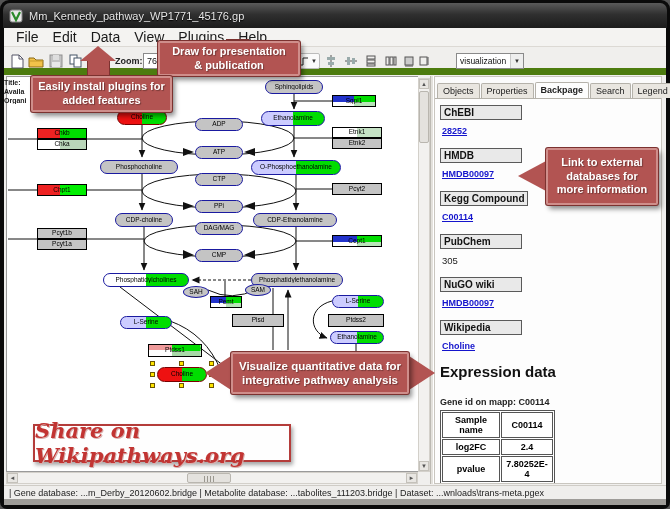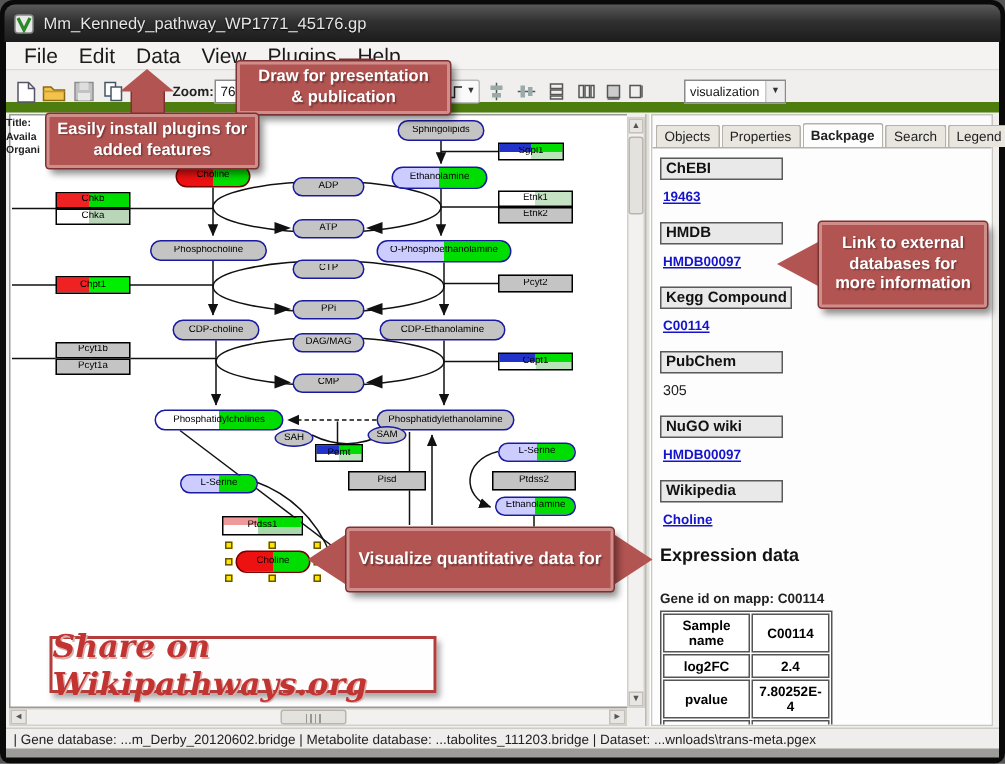--- a/index.html
+++ b/index.html
@@ -45,21 +45,21 @@
   .panel{position:absolute;left:434px;top:76px;width:228px;height:408px;background:#fbfbfb;border:1px solid #c9c6bf;z-index:5;}
   .tabs{position:absolute;left:2px;top:4px;display:flex;align-items:flex-end;height:17px;}
   .tab{font-size:9px;color:#222;background:#e9e6e0;border:1px solid #b5b2aa;border-bottom:none;border-radius:2px 2px 0 0;padding:2px 5px 2px 5px;margin-right:1px;}
   .tab.active{background:#fdfdfd;font-weight:bold;padding-bottom:3px;}
   .panel-body{position:absolute;left:0;top:21px;width:226px;height:385px;background:#fdfdfd;border-top:1px solid #b5b2aa;padding:6px 0 0 5px;overflow:hidden;}
   .bp-head{width:82px;height:15px;background:#e9e9e9;border:1px solid #5a5a5a;font-size:10px;font-weight:bold;color:#111;padding:1px 3px;line-height:1.2;white-space:nowrap;}
   .bp-head.wide{width:88px;}
   .bp-val{margin:6px 0 10px 2px;font-size:9px;font-weight:bold;height:12px;}
   .bp-val a{color:#1414cc;text-decoration:underline;}
   .bp-val.plain{color:#222;font-weight:normal;font-size:9.5px;}
-  .exp-title{font-size:12px;font-weight:bold;color:#111;margin:4px 0 0 0;}
+  .exp-title{font-size:15px;font-weight:bold;color:#111;margin:4px 0 0 0;}
   .mapp{font-size:9px;font-weight:bold;color:#222;margin-top:17px;}
   table.expr{border-collapse:separate;border-spacing:1px;background:#fff;border:1px solid #555;margin-top:3px;}
   table.expr td{border:1px solid #555;font-size:9px;font-weight:bold;text-align:center;padding:2px 3px;height:13px;background:#fff;}
   table.expr td.c1{width:58px;}
   table.expr td.c2{width:52px;}
   
   .statusbar{position:absolute;left:4px;top:485px;width:662px;height:14px;background:#efeeec;border-top:1px solid #cfccc6;font-size:9px;color:#222;padding:2px 0 0 5px;white-space:nowrap;overflow:hidden;z-index:7;}
   .bottomedge{position:absolute;left:4px;top:499px;width:662px;height:6px;background:#9e9c98;z-index:7;}
   
   .callout{position:absolute;background:#b25452;border:2px solid #cf8e8b;box-shadow:0 0 0 1px #7c3230,3px 4px 5px rgba(0,0,0,.45);border-radius:2px;color:#fff;font-weight:bold;font-size:11px;text-align:center;display:flex;flex-direction:column;justify-content:center;line-height:1.25;z-index:20;text-shadow:1px 1px 1px rgba(0,0,0,.35);}
@@ -372,21 +372,21 @@
     <div class="tabs" id="tabs">
         <span class="tab">Objects</span>
         <span class="tab">Properties</span>
         <span class="tab active">Backpage</span>
         <span class="tab">Search</span>
         <span class="tab">Legend</span>
       </div>
     <div class="panel-body" id="panel-body">
       <div id="sections">
           <div class="bp-head">ChEBI</div>
-          <div class="bp-val"><a href="#">19463</a></div>
+          <div class="bp-val"><a href="#">28252</a></div>
           <div class="bp-head">HMDB</div>
           <div class="bp-val"><a href="#">HMDB00097</a></div>
           <div class="bp-head wide">Kegg Compound</div>
           <div class="bp-val"><a href="#">C00114</a></div>
           <div class="bp-head">PubChem</div>
           <div class="bp-val plain">305</div>
           <div class="bp-head">NuGO wiki</div>
           <div class="bp-val"><a href="#">HMDB00097</a></div>
           <div class="bp-head">Wikipedia</div>
           <div class="bp-val"><a href="#">Choline</a></div>
@@ -435,20 +435,21 @@
 
   <div class="callout" style="left:546px;top:148px;width:112px;height:57px;">
     <div>Link  to external</div>
     <div>databases  for</div>
     <div>more information</div>
   </div>
   <div class="ar" style="left:518px;top:161px;border-top:15px solid transparent;border-bottom:15px solid transparent;border-right:28px solid #b25452;"></div>
 
   <div class="callout" style="left:231px;top:352px;width:178px;height:42px;font-size:11.5px;">
     <div>Visualize quantitative data  for</div>
+    <div>integrative pathway analysis</div>
   </div>
   <div class="ar" style="left:205px;top:356px;border-top:17px solid transparent;border-bottom:17px solid transparent;border-right:26px solid #b25452;"></div>
   <div class="ar" style="left:409px;top:356px;border-top:17px solid transparent;border-bottom:17px solid transparent;border-left:26px solid #b25452;"></div>
 
   <div class="share">
     <span>Share on Wikipathways.org</span>
   </div>
 
 </div>
 

